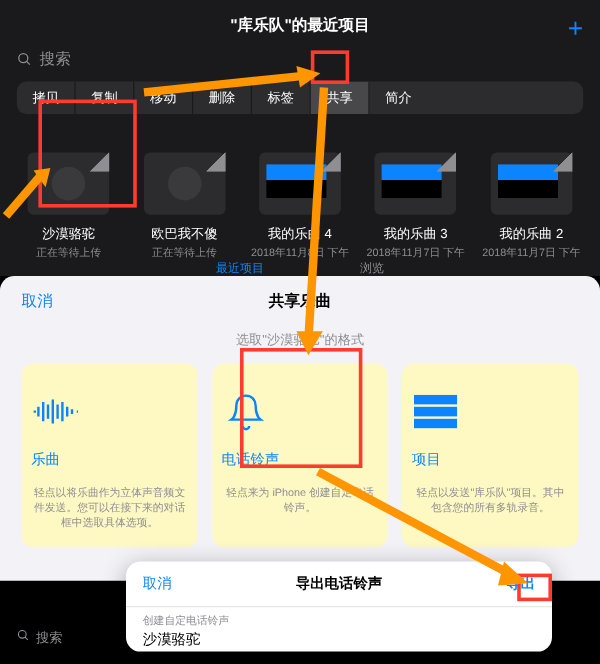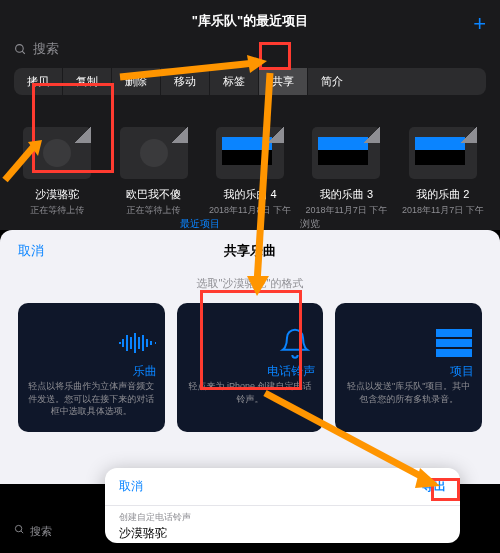--- a/index.html
+++ b/index.html
@@ -22,21 +22,21 @@
 .isub{font-size:9px;color:#8e8e93;text-align:right}
 .btm{display:flex;justify-content:center;gap:80px;font-size:10px;color:#8e8e93;margin-top:0}
 .btm span:first-child{color:#0a84ff}
 
 .sheet{position:absolute;left:0;right:0;top:230px;height:254px;background:#f2f2f7;border-radius:12px 12px 0 0;color:#000}
 .shdr{display:flex;justify-content:space-between;padding:12px 18px;font-size:13px}
 .cancel{color:#0a84ff}
 .stitle{font-weight:600;position:absolute;left:50%;transform:translateX(-50%)}
 .ssub{text-align:center;font-size:11px;color:#8e8e93;padding:4px 0 12px}
 .cards{display:flex;gap:12px;padding:0 18px}
-.card{flex:1;background:#0f172a;border-radius:10px;padding:20px 8px 14px;display:flex;flex-direction:column;align-items:flex-end;gap:0}
+.card{flex:1;background:#fef9c3;border-radius:10px;padding:20px 8px 14px;display:flex;flex-direction:column;align-items:flex-start;gap:12px}
 .cicon{width:40px;height:40px;display:flex;align-items:center;justify-content:center}
 .cname{font-size:12px;color:#0a84ff}
 .cdesc{font-size:9px;color:#8e8e93;text-align:center;line-height:1.4}
 
 .exp{position:absolute;left:105px;right:40px;bottom:10px;height:75px;background:#fff;border-radius:12px;color:#000;box-shadow:0 4px 20px rgba(0,0,0,.3)}
 .ehdr{display:flex;justify-content:space-between;padding:10px 14px;font-size:12px;border-bottom:1px solid #e5e5ea}
 .ehdr .l{color:#0a84ff}
 .ehdr .r{color:#0a84ff;font-weight:600}
 .ehdr .c{font-weight:600;position:absolute;left:50%;transform:translateX(-50%)}
 .elab{font-size:9px;color:#8e8e93;padding:5px 14px 1px}
@@ -57,22 +57,22 @@
   <div class="srch">
     <svg width="13" height="13" viewBox="0 0 24 24" fill="none" stroke="#8e8e93" stroke-width="2">
         <circle cx="10" cy="10" r="7"></circle>
         <path d="m20 20-5-5"></path>
       </svg>
     <span>搜索</span>
   </div>
   <div class="tabs">
     <div class="tab">拷贝</div>
     <div class="tab">复制</div>
+    <div class="tab">移动</div>
     <div class="tab">删除</div>
-    <div class="tab">移动</div>
     <div class="tab">标签</div>
     <div class="tab act">共享</div>
     <div class="tab">简介</div>
   </div>
   <div class="items">
     <div class="item">
       <div class="thumb">
           <div class="gicon"></div>
           <div class="fold"></div>
         </div>
@@ -151,20 +151,21 @@
         </div>
       <div class="cname">项目</div>
       <div class="cdesc">轻点以发送"库乐队"项目。其中包含您的所有多轨录音。</div>
     </div>
   </div>
 </div>
 
 <div class="exp">
   <div class="ehdr">
     <span class="l">取消</span>
+    <span class="c">导出电话铃声</span>
     <span class="r">导出</span>
   </div>
   <div class="elab">创建自定电话铃声</div>
   <div class="eval">沙漠骆驼</div>
 </div>
 
 <div class="srch2">
   <svg width="11" height="11" viewBox="0 0 24 24" fill="none" stroke="#8e8e93" stroke-width="2">
       <circle cx="10" cy="10" r="7"></circle>
       <path d="m20 20-5-5"></path>

